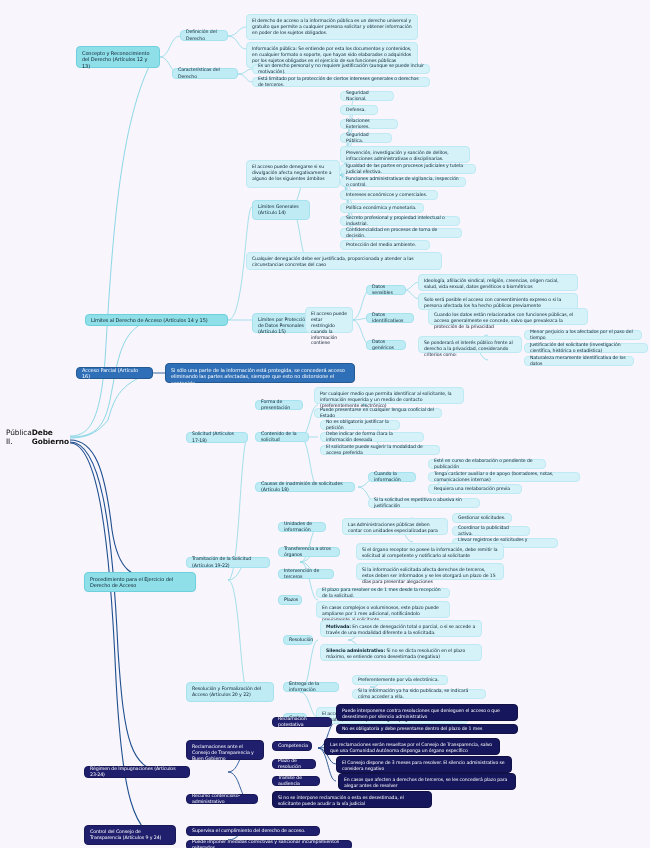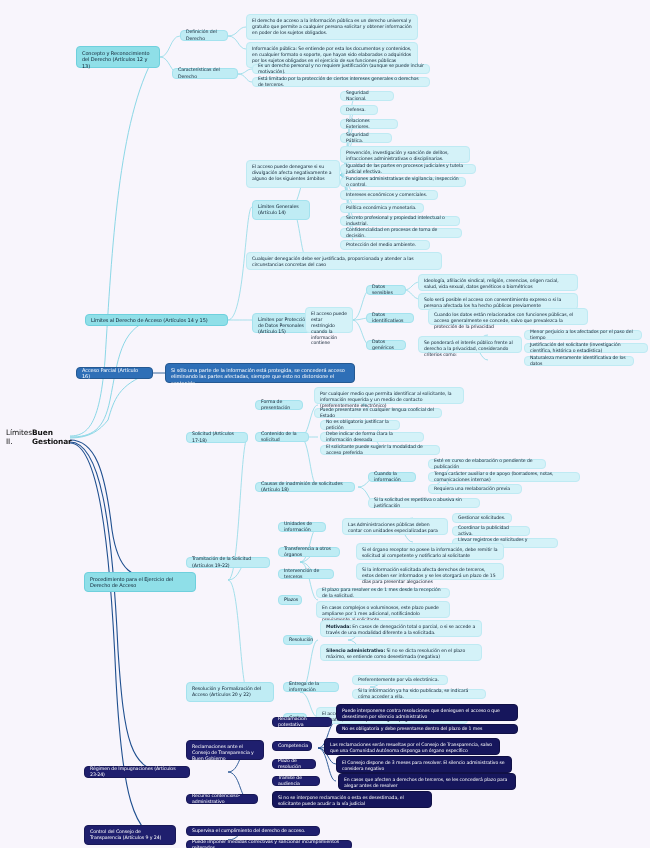--- a/index.html
+++ b/index.html
@@ -148,22 +148,22 @@
     <path d="M378,746 L396,746"></path>
     <path d="M378,764 L396,764"></path>
     <path d="M378,781 L396,781"></path>
     <path d="M320,799 L336,799"></path>
     <path d="M228,840 C238,840 238,832 246,832"></path>
     <path d="M228,840 C238,840 238,847 246,847"></path>
   </g>
 </svg>
 
 <div class="node n-root" style="left:6px;top:431px;width:66px;height:12px;">
-  <span>Límites II. </span>
-      <b>Buen Gestionar</b>
+  <span>Pública II. </span>
+      <b>Debe Gobierno</b>
 </div>
 
 <div class="node lv1 multi" style="left:76px;top:46px;width:84px;height:22px;">
   <span>Concepto y Reconocimiento del Derecho (Artículos 12 y 13)</span>
 </div>
 
 <div class="node lv2" style="left:180px;top:30px;width:48px;height:11px;">
   <span>Definición del Derecho</span>
 </div>
 <div class="node lv3 multi" style="left:246px;top:14px;width:172px;height:26px;">

